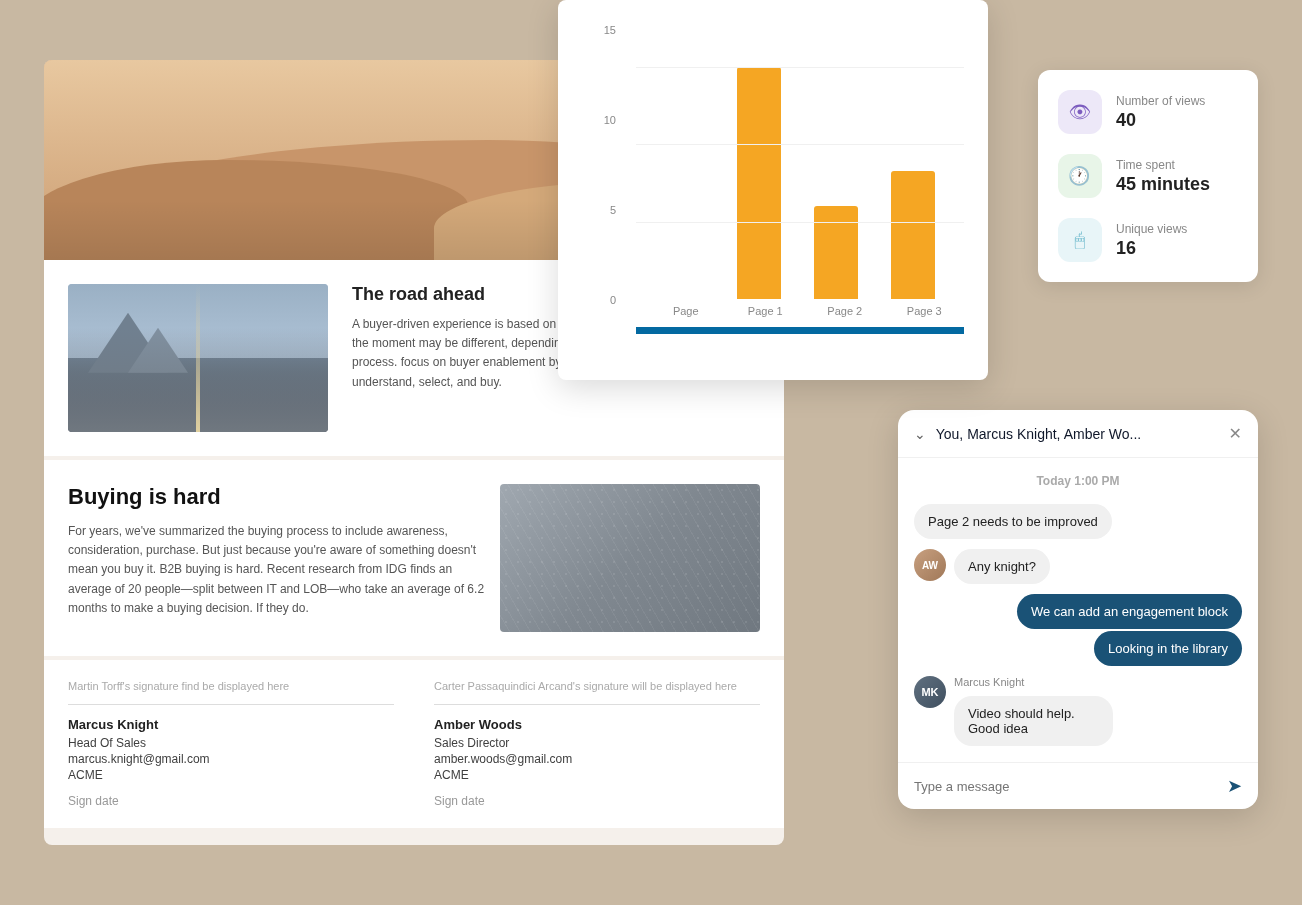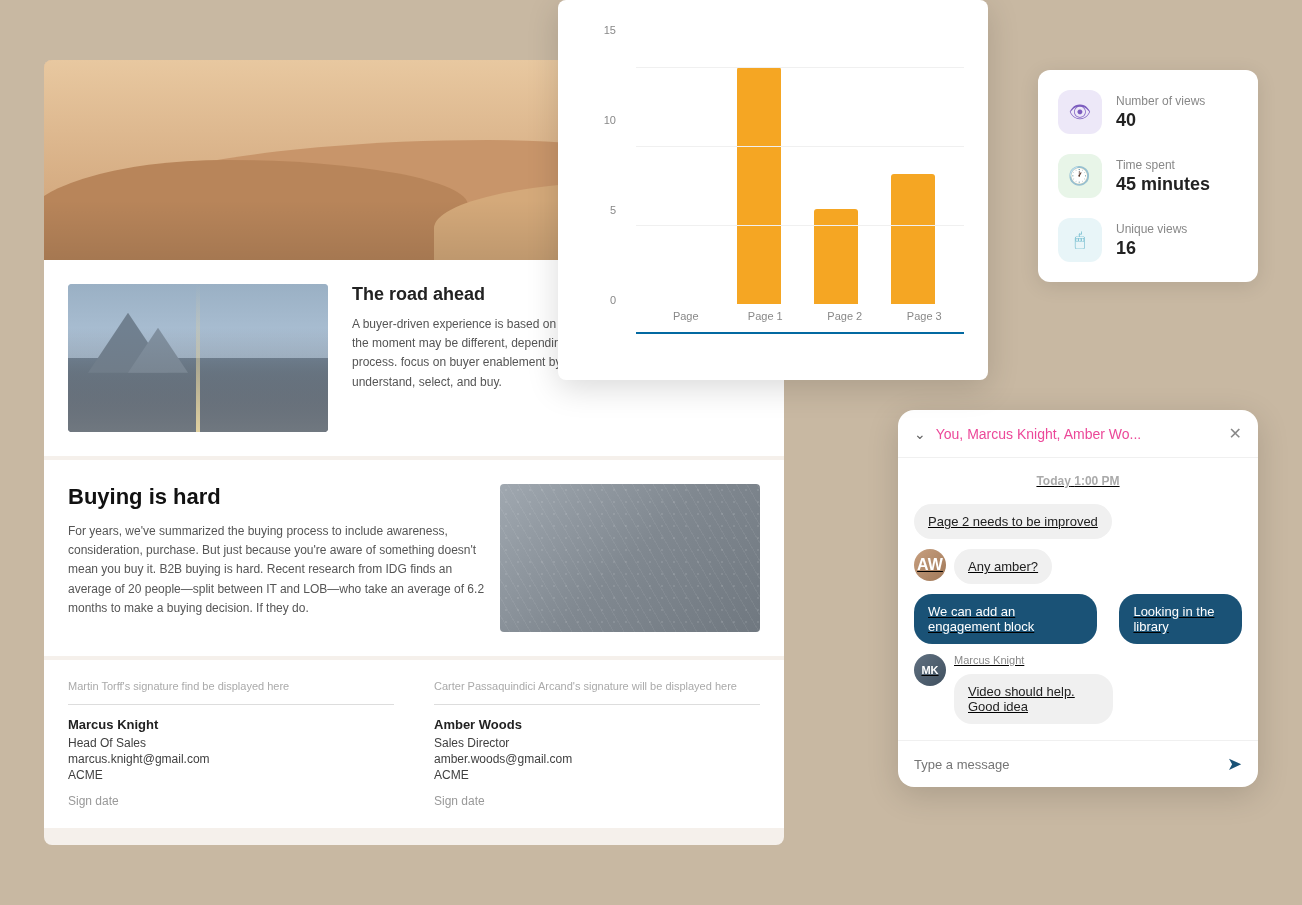--- a/index.html
+++ b/index.html
@@ -250,21 +250,21 @@
       width: 30px;
     }
     .chart-y-label {
       font-size: 11px;
       color: #888;
     }
 
     .chart-plot {
       flex: 1;
       position: relative;
-      border-bottom: 2px solid #0369a1;
+      border-bottom: 7px solid #0369a1;
       margin-top: 43px;
     }
 
     .chart-bars {
       display: flex;
       align-items: flex-end;
       height: calc(100% - 28px);
       gap: 0;
       padding: 0 10px;
     }
@@ -371,33 +371,32 @@
     }
     .chat-chevron {
       margin-right: 10px;
       color: #666;
       font-size: 14px;
     }
     .chat-title {
       flex: 1;
       font-size: 14px;
       font-weight: 500;
-      color: #ec4899;
+      color: #0f172a;
     }
     .chat-close {
       color: #888;
       font-size: 16px;
       cursor: pointer;
     }
 
     .chat-body {
       padding: 16px;
       max-height: 380px;
       overflow-y: auto;
-      text-decoration: underline;
     }
 
     .chat-timestamp {
       text-align: center;
       font-size: 12px;
       color: #aaa;
       margin-bottom: 16px;
     }
     .chat-timestamp span { font-weight: 600; }
 
@@ -427,21 +426,21 @@
 
     .chat-avatar {
       width: 32px;
       height: 32px;
       border-radius: 50%;
       background: linear-gradient(135deg, #c8a080 0%, #a07858 100%);
       flex-shrink: 0;
       display: flex;
       align-items: center;
       justify-content: center;
-      font-size: 16px;
+      font-size: 10px;
       color: white;
       font-weight: 600;
     }
 
     .chat-avatar-dark {
       width: 32px;
       height: 32px;
       border-radius: 50%;
       background: linear-gradient(135deg, #607080 0%, #405060 100%);
       flex-shrink: 0;
@@ -454,23 +453,23 @@
     }
 
     .chat-sender-name {
       font-size: 11px;
       color: #888;
       margin-bottom: 4px;
     }
 
     .chat-bottom-group {
       display: flex;
-      flex-direction: row;
+      flex-direction: column;
       align-items: flex-end;
-      gap: 22px;
+      gap: 2px;
       margin-bottom: 10px;
     }
 
     .chat-reply-row {
       display: flex;
       align-items: flex-start;
       gap: 8px;
       margin-top: 6px;
     }
     .chat-reply-col {
@@ -643,21 +642,21 @@
     <div class="chat-timestamp">
       <span>Today</span> <span>1:00 PM</span>
     </div>
 
     <div class="chat-bubble-row left">
       <div class="chat-bubble gray">Page 2 needs to be improved</div>
     </div>
 
     <div class="chat-bubble-row left">
       <div class="chat-avatar">AW</div>
-      <div class="chat-bubble gray">Any amber?</div>
+      <div class="chat-bubble gray">Any knight?</div>
     </div>
 
     <div class="chat-bottom-group">
       <div class="chat-bubble blue">We can add an engagement block</div>
       <div class="chat-bubble blue">Looking in the library</div>
     </div>
 
     <div class="chat-reply-row">
       <div class="chat-avatar-dark">MK</div>
       <div class="chat-reply-col">

